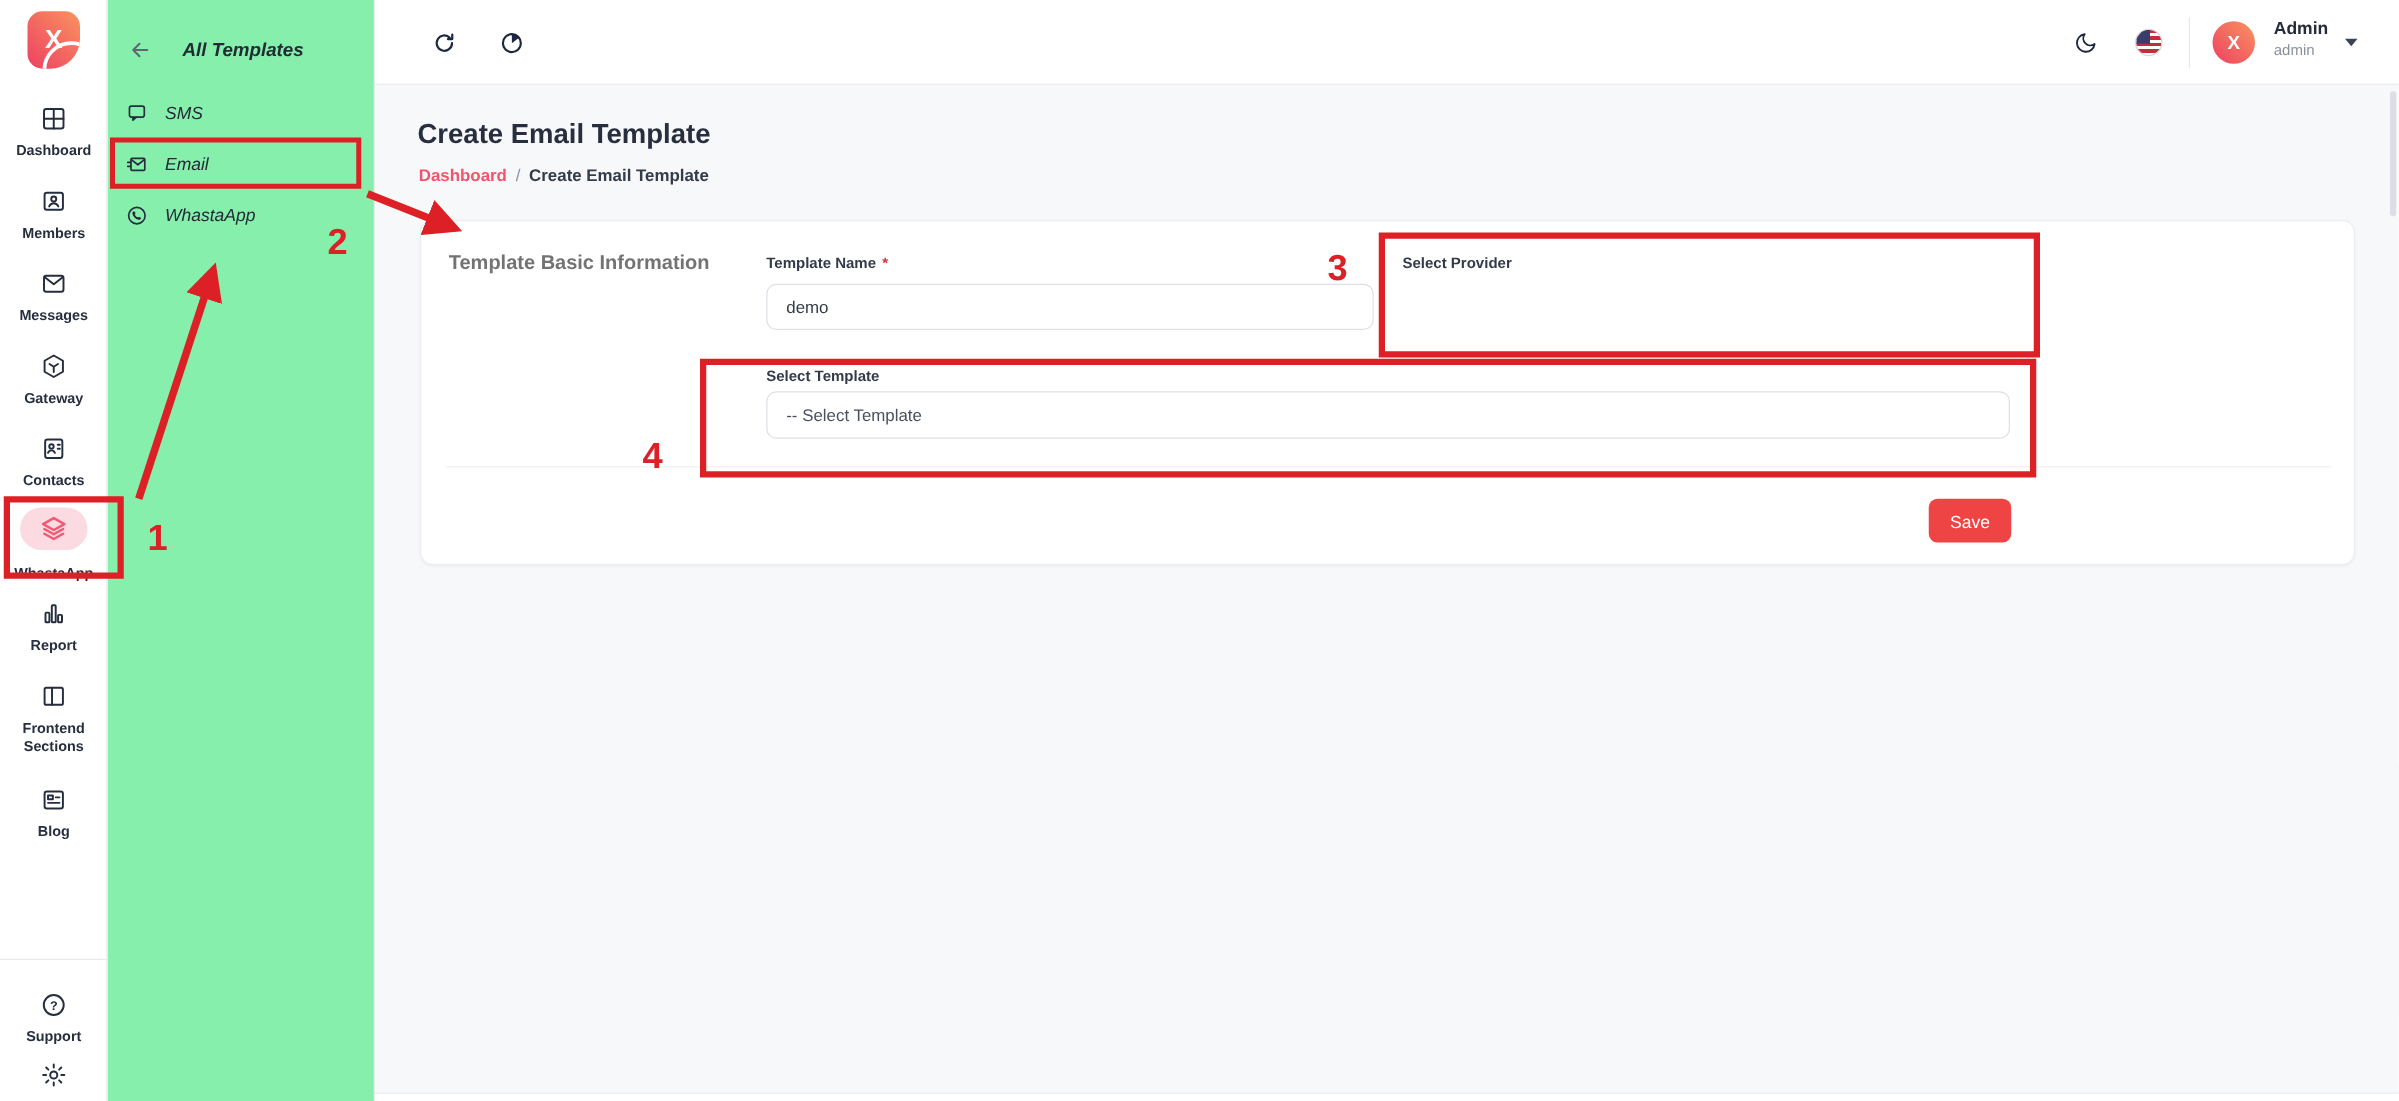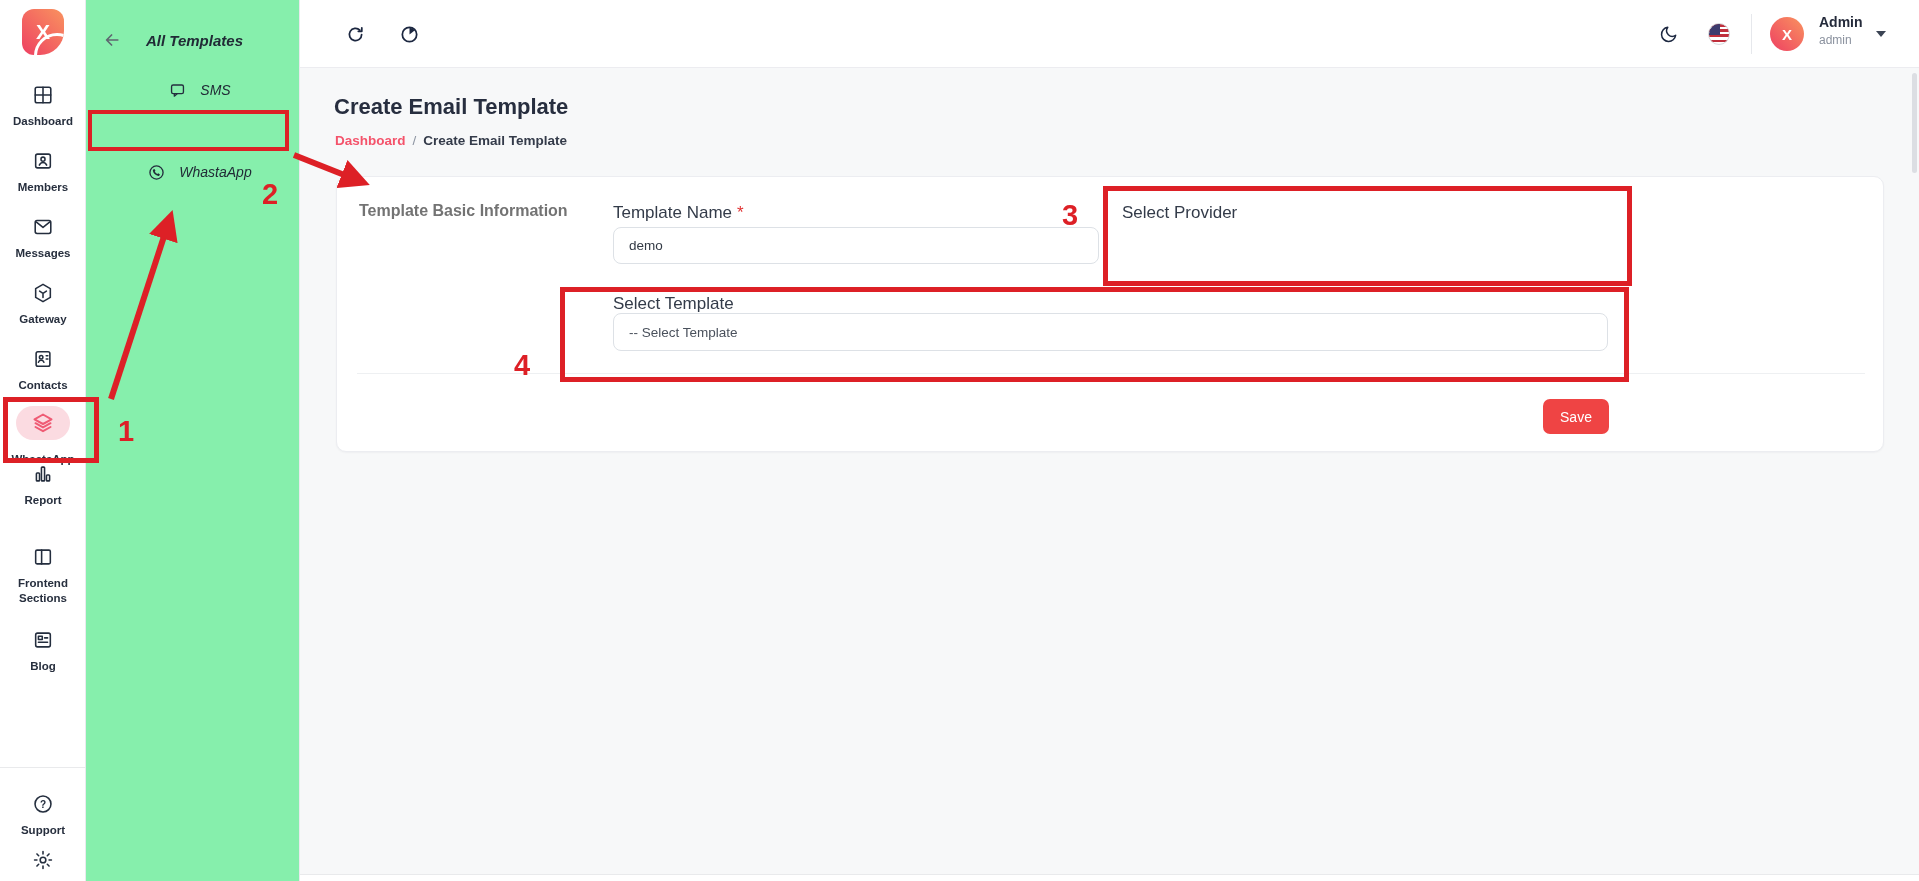--- a/index.html
+++ b/index.html
@@ -28,21 +28,21 @@
   .side-divider { position:absolute; left:0; top:767px; width:86px; height:1px; background:#e9eaec; }
 
   
   .tpl-sidebar { position:absolute; left:86px; top:0; width:214px; height:881px;
                  background:#86efac; border-right:1px solid #e9eaee; z-index:4;font-style:italic; }
   .tpl-head { position:absolute; left:0; top:22px; width:100%; height:36px;
               display:flex; align-items:center; }
   .tpl-head .back { margin-left:16px; cursor:pointer; }
   .tpl-head .ttl { margin-left:24px; font-size:15px; font-weight:bold; color:#212b36; }
   .tpl-item { position:absolute; left:0; width:100%; height:36px; display:flex;
-              align-items:center; padding-left:14px; cursor:pointer;justify-content:center; }
+              align-items:center; padding-left:14px; cursor:pointer; }
   .tpl-item .lbl { margin-left:13px; font-size:14px; color:#212b36; }
 
   
   .header { position:absolute; left:300px; top:0; width:1619px; height:68px;
             background:#fff; border-bottom:1px solid #ececf0; z-index:3; }
   .hdr-ic { position:absolute; cursor:pointer; }
   .hdr-divider { position:absolute; left:1451px; top:14px; width:1px; height:40px; background:#e6e8ec; }
   .avatar { position:absolute; left:1470px; top:17px; width:34px; height:34px; border-radius:50%;
             background:linear-gradient(225deg,#f9935f,#ee4062); color:#fff;
             display:flex; align-items:center; justify-content:center;
@@ -63,21 +63,21 @@
                   background:#fff; border-top:1px solid #e9eaec; }
   .page-title { position:absolute; left:334px; top:94px; font-size:22px; font-weight:bold; color:#272e3f; }
   .breadcrumb { position:absolute; left:335px; top:133px; font-size:13.5px; }
   .breadcrumb .home { color:#f4536b; font-weight:bold; cursor:pointer; }
   .breadcrumb .sep { color:#8b93a0; margin:0 7px; }
   .breadcrumb .cur { color:#343b4a; font-weight:bold; }
 
   .card { position:absolute; left:336px; top:176px; width:1548px; height:276px; background:#fff;
           border:1px solid #ecedf1; border-radius:10px; box-shadow:0 1px 2px rgba(16,24,40,.04); }
   .section-title { position:absolute; left:22px; top:25px; font-size:16px; font-weight:bold; color:#737373; }
-  .fld-label { position:absolute; font-size:17px; font-weight:normal; color:#333b49; }
+  .fld-label { position:absolute; font-size:12px; font-weight:bold; color:#333b49; }
   .req { color:#e03131; margin-left:5px; }
   .txt-input { position:absolute; height:37px; border:1px solid #dde1e6; border-radius:8px;
                background:#fff; font-family:"Liberation Sans",sans-serif;
                font-size:13.5px; color:#333a45; padding:0 15px; outline:none; }
   .sel { position:absolute; height:37px; border:1px solid #dde1e6; border-radius:8px; background:#fff;
          display:flex; align-items:center; padding:0 15px; font-size:13.5px; color:#2b323c;
          cursor:pointer; }
   .sel .sel-caret { position:absolute; right:14px; top:15px; width:0; height:0;
                     border-left:5px solid transparent; border-right:5px solid transparent;
                     border-top:5px solid #98a0a9; }
@@ -177,21 +177,21 @@
               <path d="M12 3.5l8.5 4.8L12 13 3.5 8.3z"></path>
               <path d="M4.5 12.2L12 16.4l7.5-4.2"></path>
               <path d="M4.5 16L12 20.2 19.5 16"></path>
             </g>
           </svg>
       </span>
     </div>
     <div class="lbl" style="margin-top:12px">WhastaApp</div>
   </div>
 
-  <div class="nav-item" style="top:463px">
+  <div class="nav-item" style="top:480px">
     <span class="ic">
       <svg width="22" height="22" viewBox="0 0 24 24">
           <g class="stk">
             <rect x="4.8" y="11" width="3.4" height="8.5" rx="0.8"></rect>
             <rect x="10.3" y="4.5" width="3.4" height="15" rx="0.8"></rect>
             <rect x="15.8" y="13" width="3.4" height="6.5" rx="0.8"></rect>
           </g>
         </svg>
     </span>
     <div class="lbl">Report</div>
@@ -265,20 +265,32 @@
       <svg width="19" height="19" viewBox="0 0 24 24">
           <g class="stk" stroke-width="1.9">
             <rect x="4.5" y="5" width="15" height="11" rx="2"></rect>
             <path d="M8 16v3.2L11.5 16"></path>
           </g>
         </svg>
     </span>
     <span class="lbl">SMS</span>
   </div>
 
+  <div class="tpl-item" style="top:113px">
+    <span>
+      <svg width="19" height="19" viewBox="0 0 24 24">
+          <g class="stk" stroke-width="1.9">
+            <rect x="6" y="6" width="14" height="12" rx="1.2"></rect>
+            <path d="M6.4 7.2l6.6 5.2 6.6-5.2"></path>
+            <path d="M2.8 10h3M2.8 14h3"></path>
+          </g>
+        </svg>
+    </span>
+    <span class="lbl">Email</span>
+  </div>
 
   <div class="tpl-item" style="top:154px">
     <span>
       <svg width="19" height="19" viewBox="0 0 24 24">
           <g class="stk" stroke-width="1.9">
             <circle cx="12" cy="12" r="8.3"></circle>
           </g>
           <path fill="#212b36" d="M9.4 7.6l1.3 2.1-.9 1.1a6.4 6.4 0 0 0 3.3 3.2l1.1-.9 2.1 1.3c-.3 1.4-1.4 2.1-2.8 1.8-3-.7-5.3-3-6-6-.3-1.3.4-2.3 1.9-2.6z"></path>
         </svg>
     </span>

